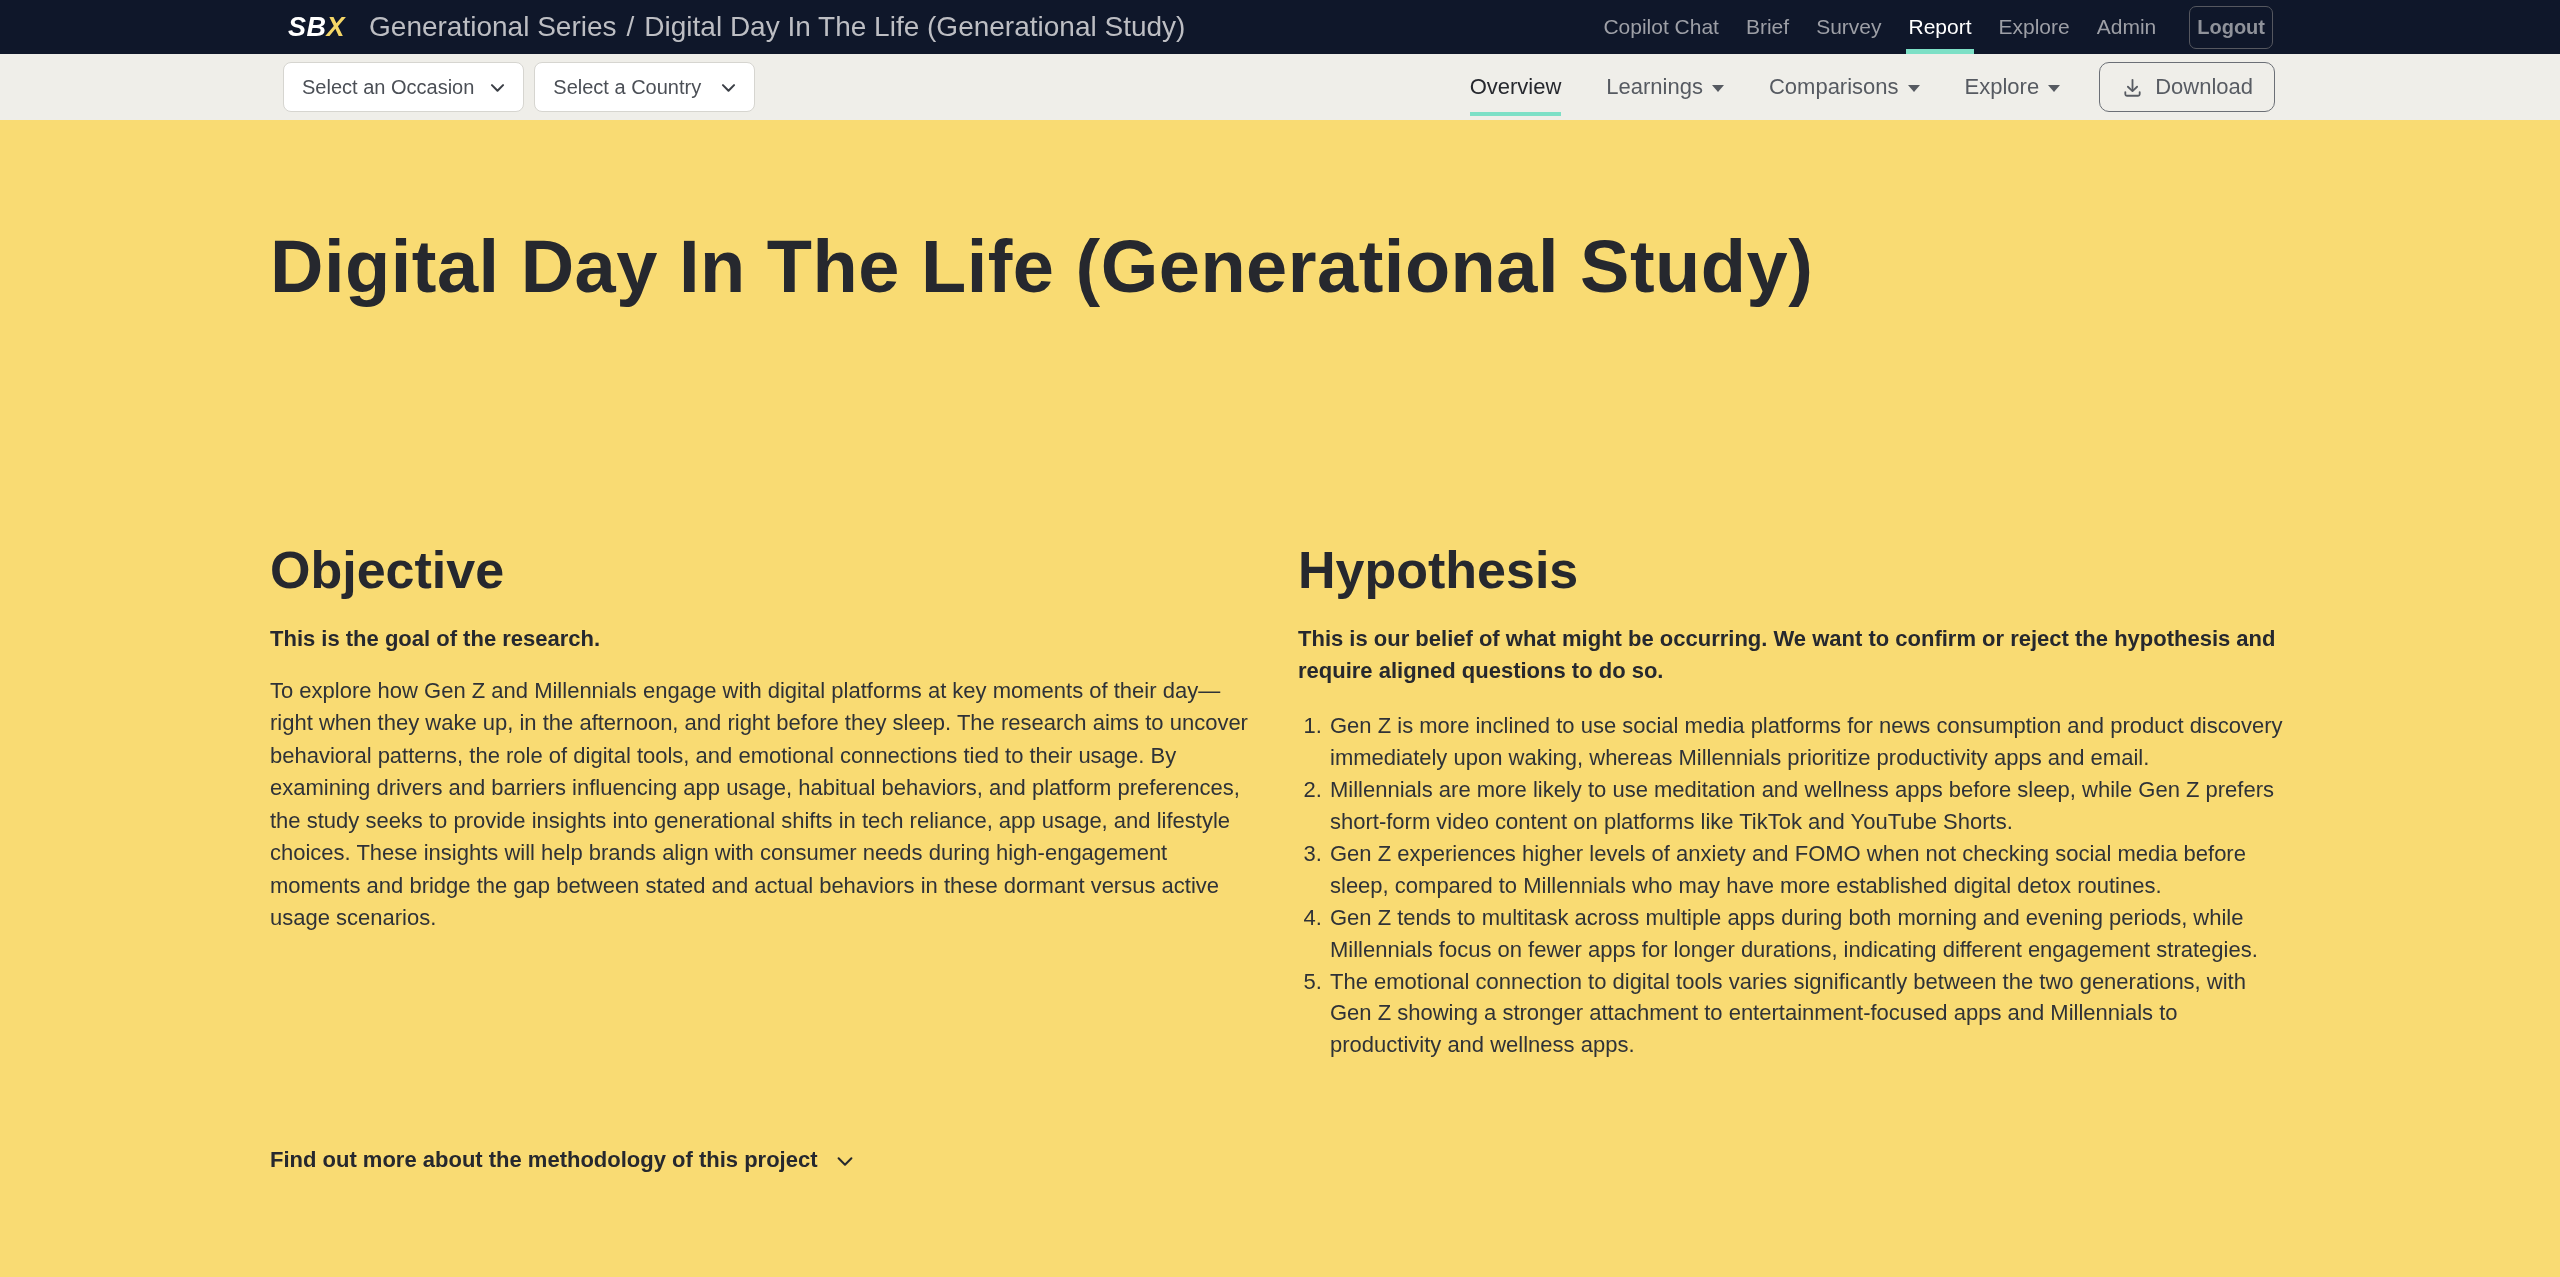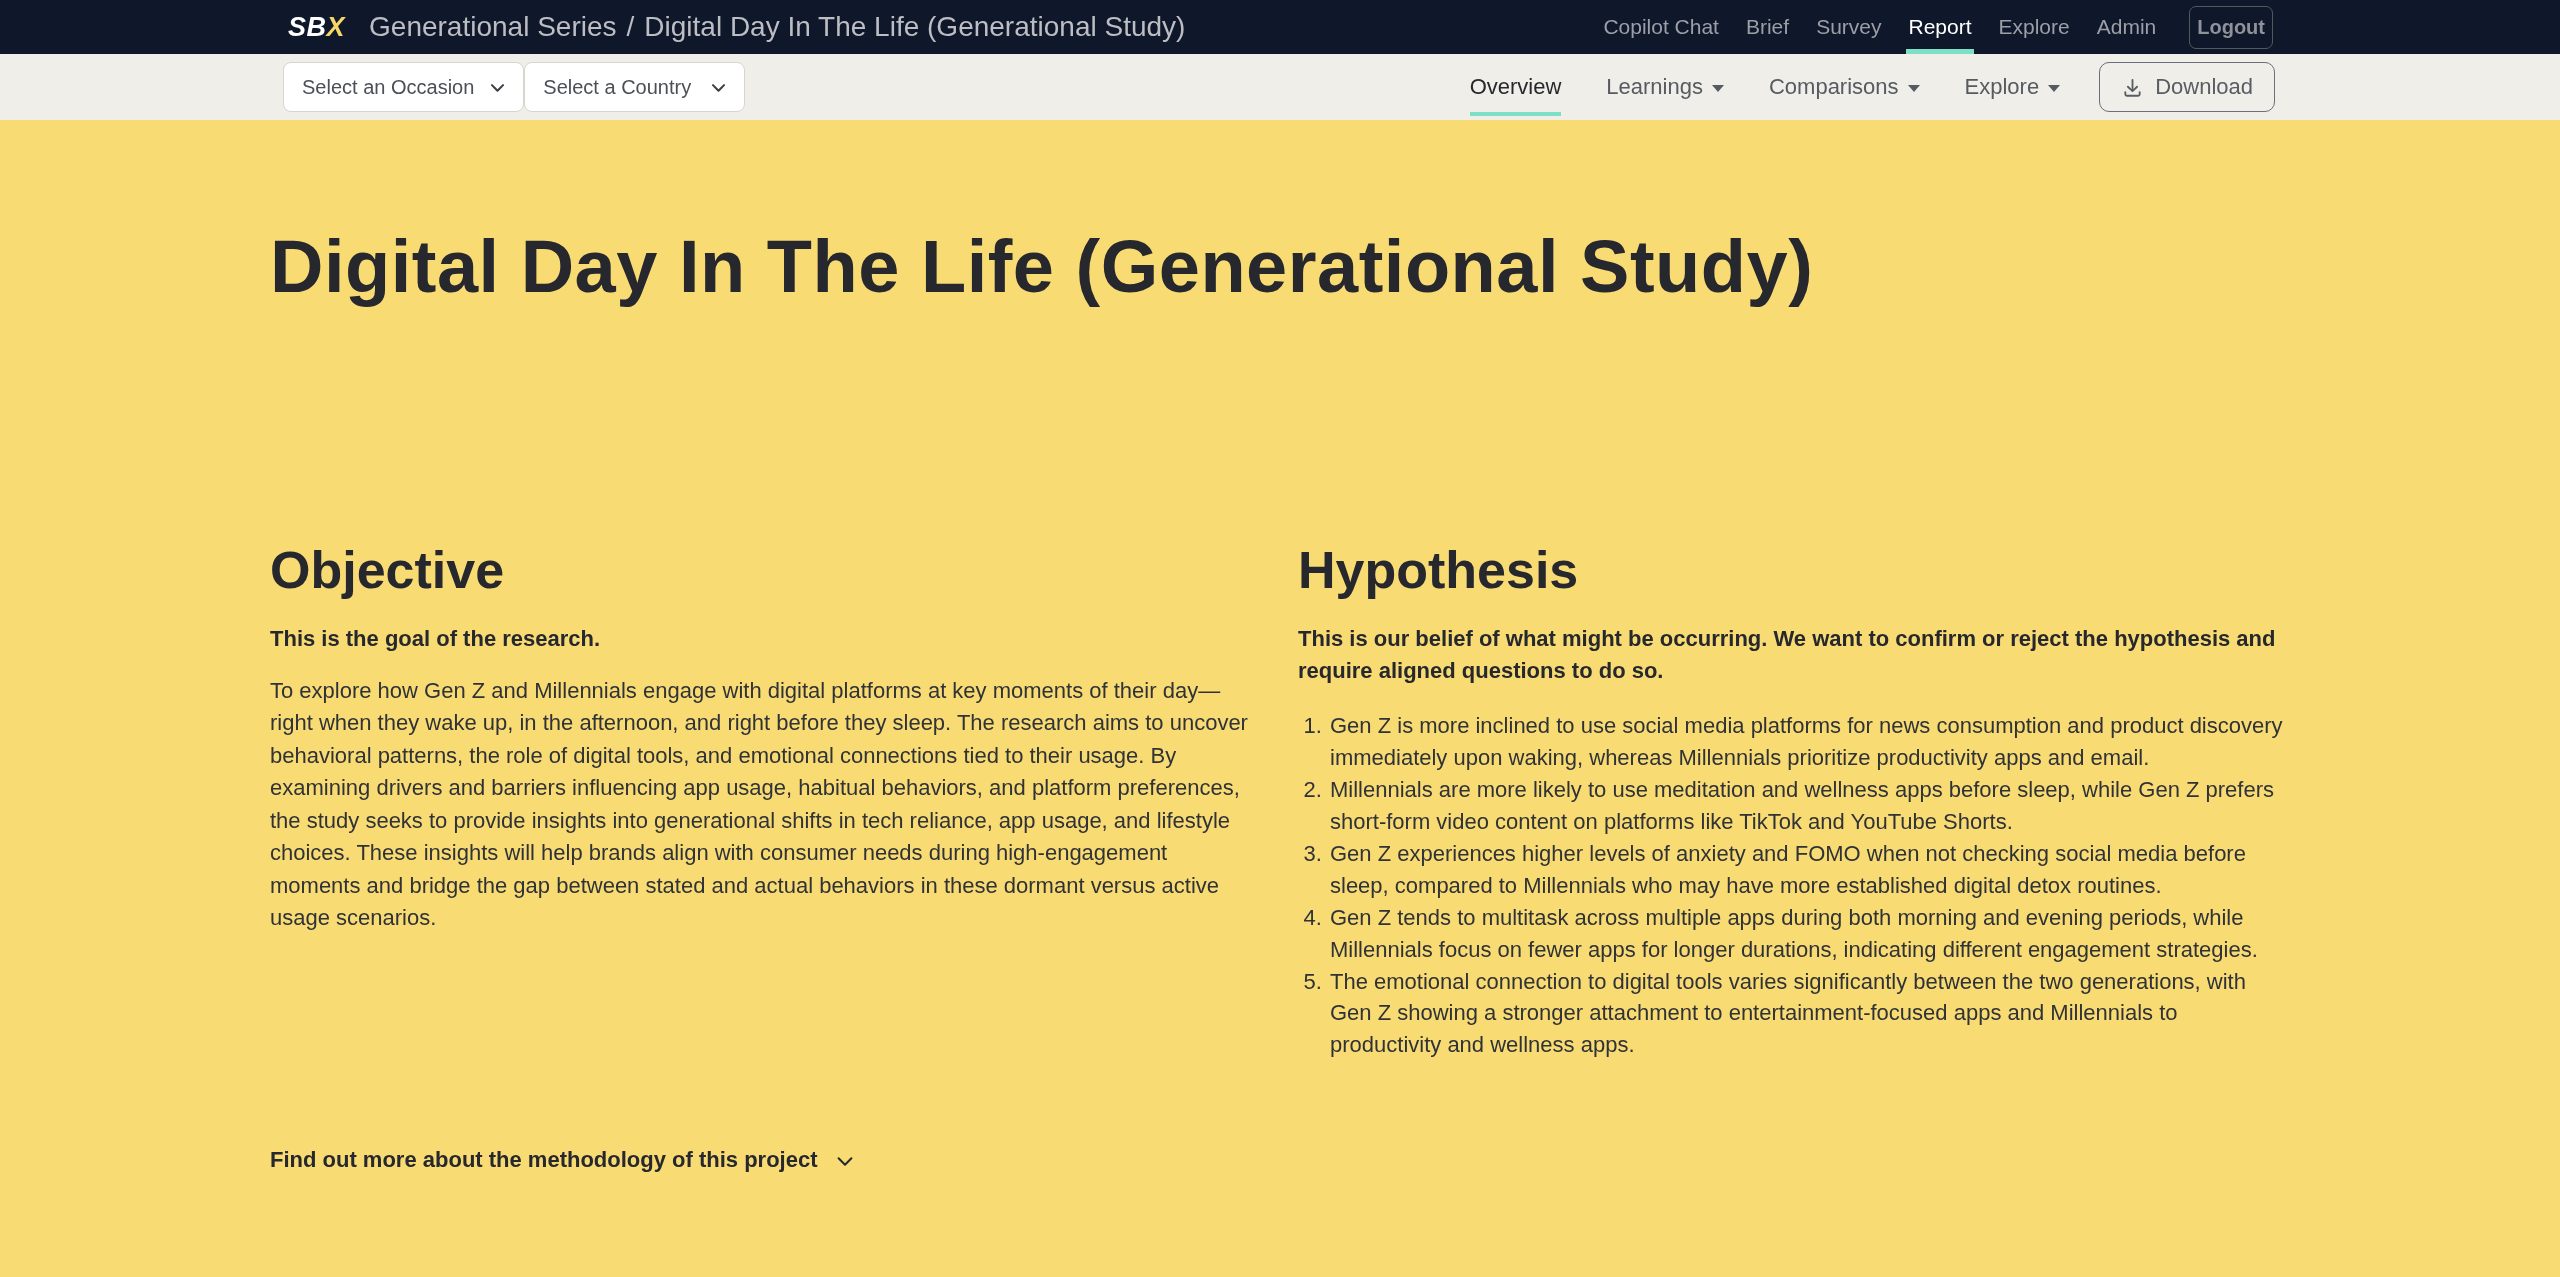--- a/index.html
+++ b/index.html
@@ -78,21 +78,21 @@
   }
 
   
   .toolbar {
     height: 66px;
     background: #efeee9;
     display: flex;
     align-items: center;
     padding: 0 285px 0 283px;
   }
-  .selects { display: flex; }
+  .selects { display: flex; gap: 10px; }
   .select-btn {
     min-width: 221px;
     height: 50px;
     background: #ffffff;
     border: 1px solid #d6d5d0;
     border-radius: 8px;
     display: flex;
     align-items: center;
     justify-content: space-between;
     padding: 0 16px 0 18px;

